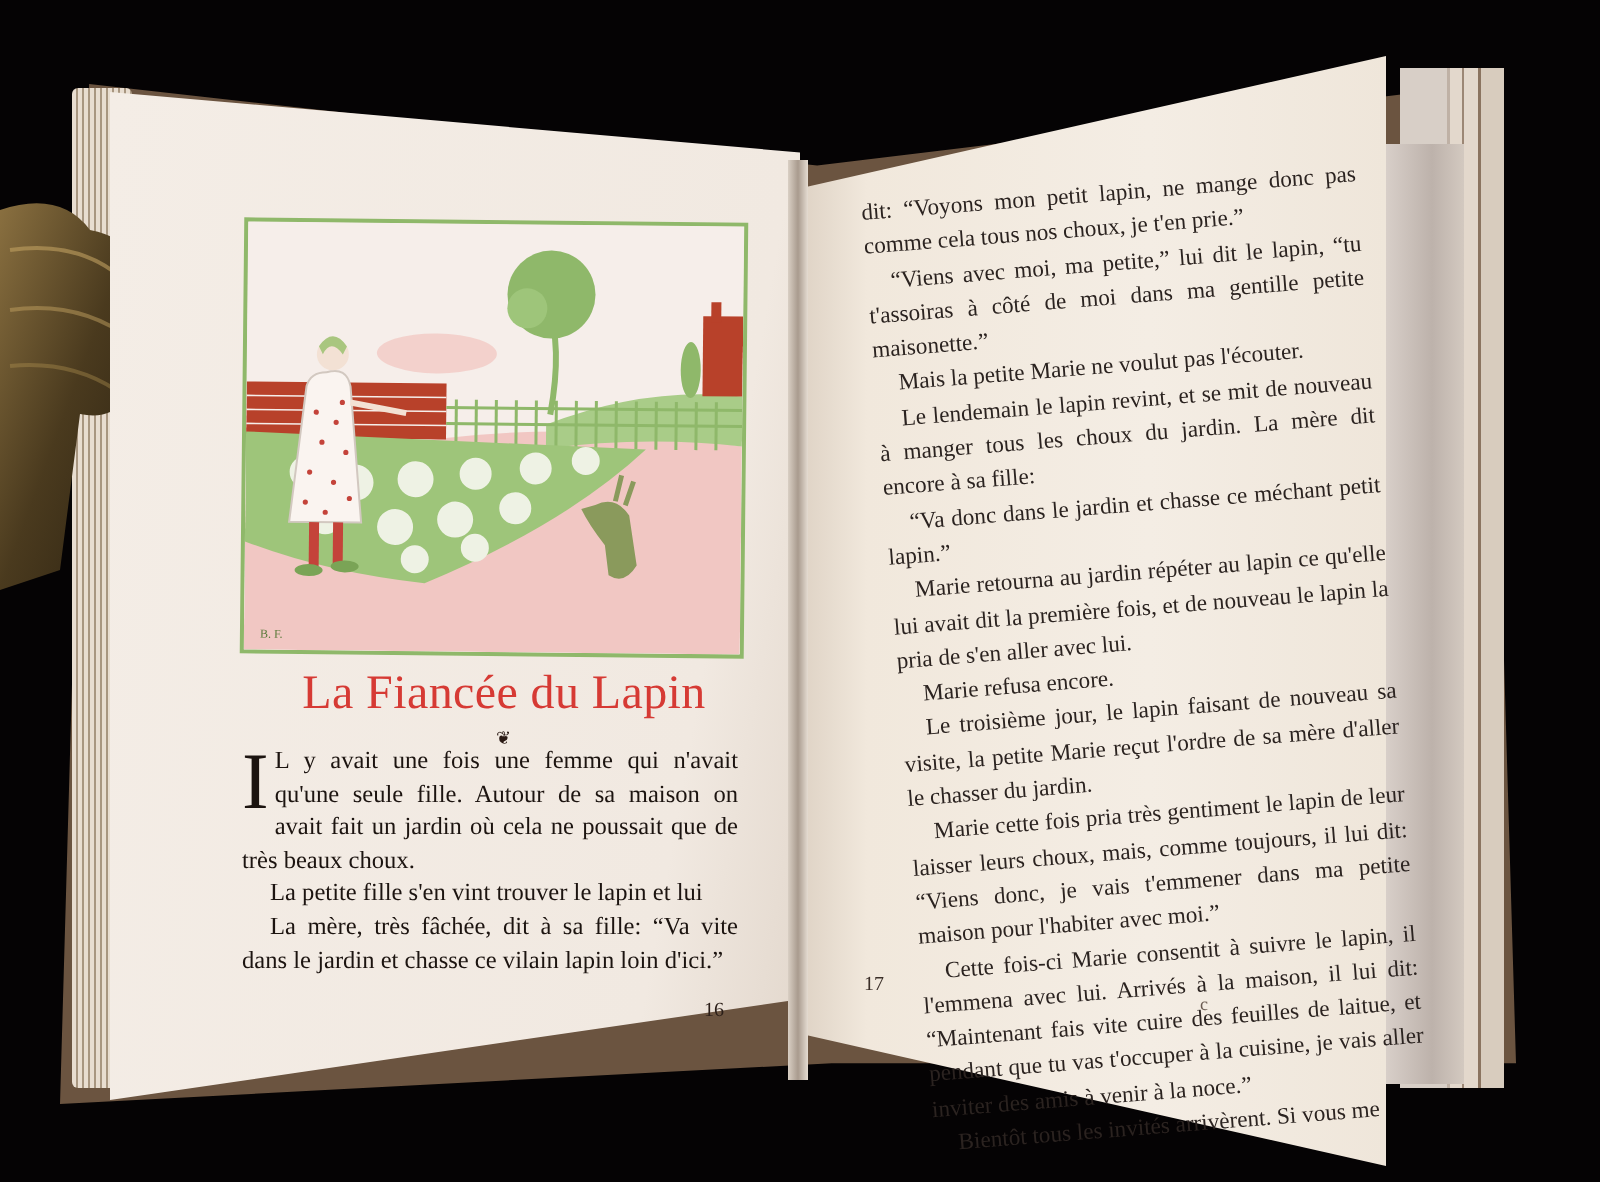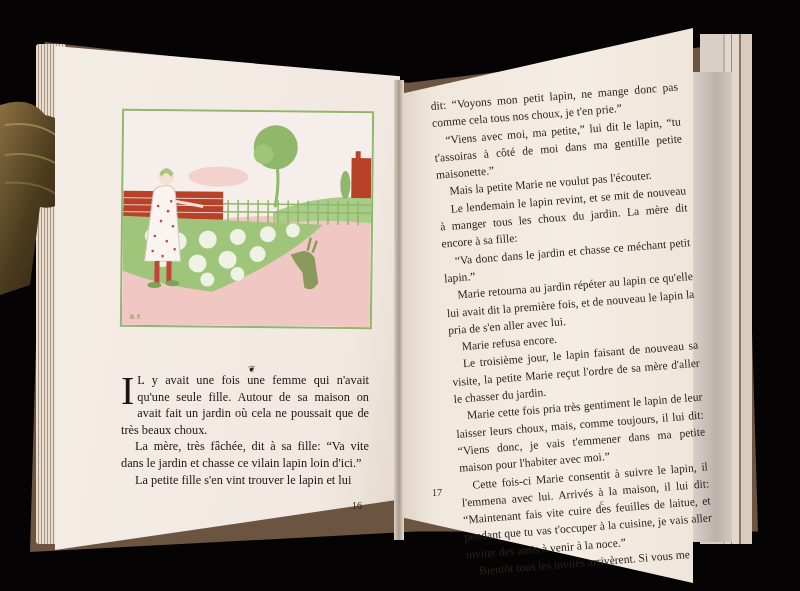--- a/index.html
+++ b/index.html
@@ -137,26 +137,27 @@
       <rect x="32" y="150" width="5" height="22" fill="#c4433a"></rect>
       <rect x="44" y="150" width="5" height="22" fill="#c4433a"></rect>
       <ellipse cx="32" cy="174" rx="7" ry="3" fill="#7aa456"></ellipse>
       <ellipse cx="50" cy="172" rx="7" ry="3" fill="#7aa456"></ellipse>
       <path d="M175 140 Q185 135 192 145 L196 170 Q190 180 182 175 L180 160 Q172 150 168 142 Z" fill="#8a9a5c"></path>
       <path d="M185 138 L188 125 M190 140 L194 128" stroke="#8a9a5c" stroke-width="2.5"></path>
       <text x="8" y="208" font-size="6" fill="#5a7a3a" font-family="Liberation Serif, serif">B. F.</text>
     </svg>
   </div>
 
+  <div class="title">La Fiancée du Lapin</div>
   <div class="ornament">❦</div>
 
   <div class="text-left">
     <p class="first"><span class="dropcap">I</span><span>L y avait une fois une femme qui n'avait qu'une seule fille. Autour de sa maison on avait fait un jardin où cela ne poussait que de très beaux choux.</span></p>
+    <p>La petite fille s'en vint trouver le lapin et lui</p>
     <p>La mère, très fâchée, dit à sa fille: “Va vite dans le jardin et chasse ce vilain lapin loin d'ici.”</p>
-    <p>La petite fille s'en vint trouver le lapin et lui</p>
   </div>
   <div class="pagenum-left">16</div>
 
   <div class="text-right">
     <p class="cont">dit: “Voyons mon petit lapin, ne mange donc pas comme cela tous nos choux, je t'en prie.”</p>
     <p>“Viens avec moi, ma petite,” lui dit le lapin, “tu t'assoiras à côté de moi dans ma gentille petite maisonette.”</p>
     <p>Mais la petite Marie ne voulut pas l'écouter.</p>
     <p>Le lendemain le lapin revint, et se mit de nouveau à manger tous les choux du jardin. La mère dit encore à sa fille:</p>
     <p>“Va donc dans le jardin et chasse ce méchant petit lapin.”</p>
     <p>Marie retourna au jardin répéter au lapin ce qu'elle lui avait dit la première fois, et de nouveau le lapin la pria de s'en aller avec lui.</p>

